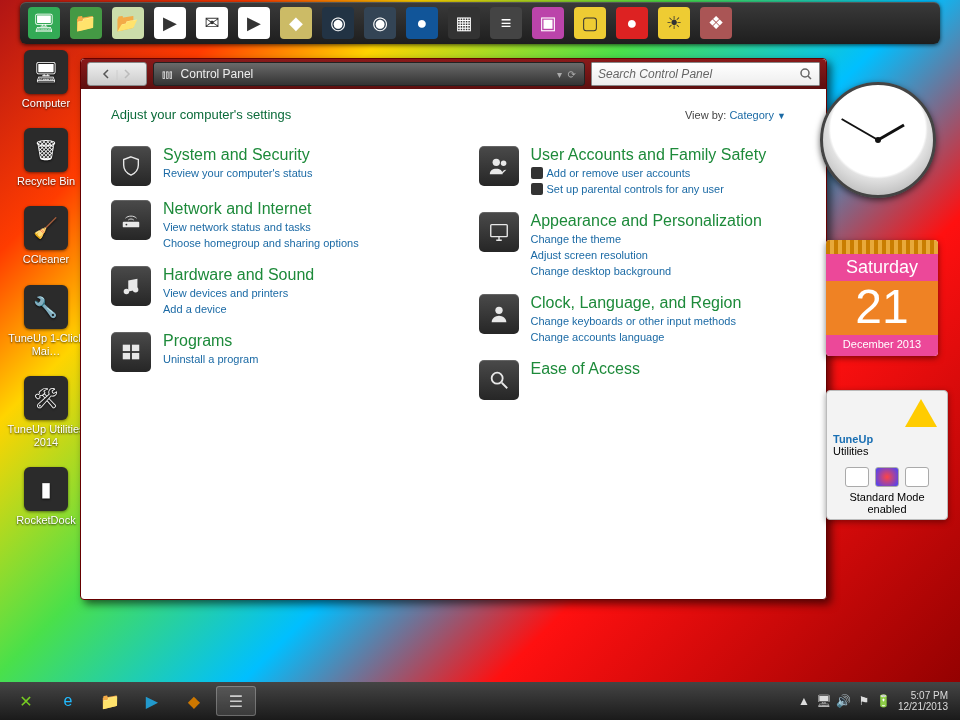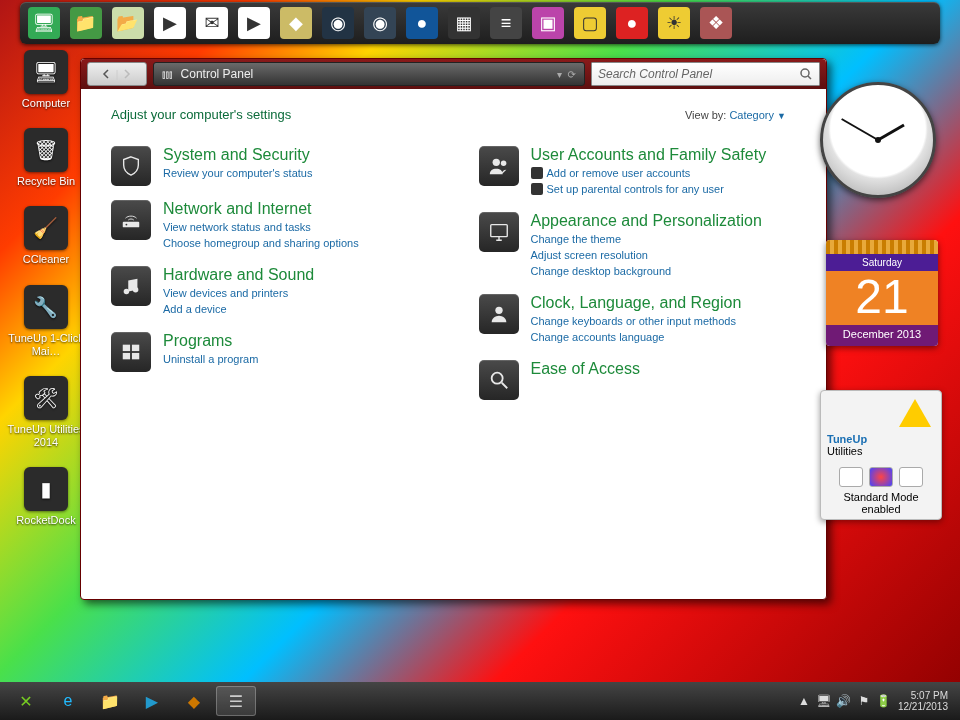--- a/index.html
+++ b/index.html
@@ -31,24 +31,24 @@
 .cat-item{display:flex;gap:12px;align-items:flex-start}
 .cat-icon{width:40px;height:40px;background:linear-gradient(#4a4a4a,#262626);border-radius:5px;flex-shrink:0;display:flex;align-items:center;justify-content:center;color:#e8e8e8;box-shadow:inset 0 1px rgba(255,255,255,.15)}
 .cat-body .title{color:#1d8a3a;font-size:16px;margin-bottom:2px;cursor:pointer}
 .cat-body .link{color:#1b6aa5;font-size:11px;cursor:pointer;line-height:1.45}
 .cat-body .link .miniicon{display:inline-block;width:12px;height:12px;background:#333;border-radius:2px;margin-right:4px;vertical-align:-2px}
 
 .gadget-clock{position:absolute;right:24px;top:82px;width:110px;height:110px;border-radius:50%;background:radial-gradient(circle at 50% 40%,#fff 0 55%,#e2e2e2 58%,#9a9a9a 100%);border:3px solid #444;box-shadow:0 2px 6px rgba(0,0,0,.6)}
 .clock-hand{position:absolute;left:50%;top:50%;background:#111;transform-origin:bottom center}
 .gadget-cal{position:absolute;right:22px;top:240px;width:112px;background:#fff;border-radius:4px;overflow:hidden;box-shadow:0 2px 6px rgba(0,0,0,.5);text-align:center}
 .cal-top{height:14px;background:repeating-linear-gradient(90deg,#c97d00 0 4px,#e8a93a 4px 8px)}
-.cal-day{background:#4c1d95;color:#fff;padding:3px 0;font-size:10px}
+.cal-day{background:#ec4899;color:#fff;padding:3px 0;font-size:18px}
 .cal-num{background:#ef8224;color:#fff;font-size:48px;line-height:1;padding:2px 0 4px;font-weight:300}
-.cal-month{background:#701a75;color:#fff;padding:3px 0 6px;font-size:11px}
-.gadget-tuneup{position:absolute;right:18px;top:390px;width:112px;background:#f3f3f3;border:1px solid #bbb;border-radius:4px;box-shadow:0 2px 6px rgba(0,0,0,.4);padding:4px;font-size:11px;text-align:center}
+.cal-month{background:#ec4899;color:#fff;padding:3px 0 6px;font-size:11px}
+.gadget-tuneup{position:absolute;right:12px;top:390px;width:112px;background:#f3f3f3;border:1px solid #bbb;border-radius:4px;box-shadow:0 2px 6px rgba(0,0,0,.4);padding:4px;font-size:11px;text-align:center}
 .gadget-tuneup .warn{height:36px;display:flex;align-items:center;justify-content:flex-end;padding-right:6px}
 .gadget-tuneup .warn span{display:inline-block;width:0;height:0;border-left:16px solid transparent;border-right:16px solid transparent;border-bottom:28px solid #ffcc00}
 .gadget-tuneup .brand{text-align:left;padding:2px 2px 6px}
 .gadget-tuneup .brand b{color:#1a6fb3}
 .gadget-tuneup .modes{display:flex;justify-content:center;gap:6px;margin:4px 0}
 .gadget-tuneup .modes div{width:22px;height:18px;border:1px solid #aaa;border-radius:3px;background:#fff}
 
 .taskbar{position:absolute;left:0;right:0;bottom:0;height:38px;background:linear-gradient(#454545,#1a1a1a);display:flex;align-items:center;padding:0 6px;gap:4px}
 .tb-item{width:40px;height:30px;border-radius:3px;display:flex;align-items:center;justify-content:center;font-size:16px;color:#eee;cursor:pointer}
 .tb-item.active{background:rgba(255,255,255,.12);box-shadow:inset 0 0 0 1px rgba(255,255,255,.25)}

